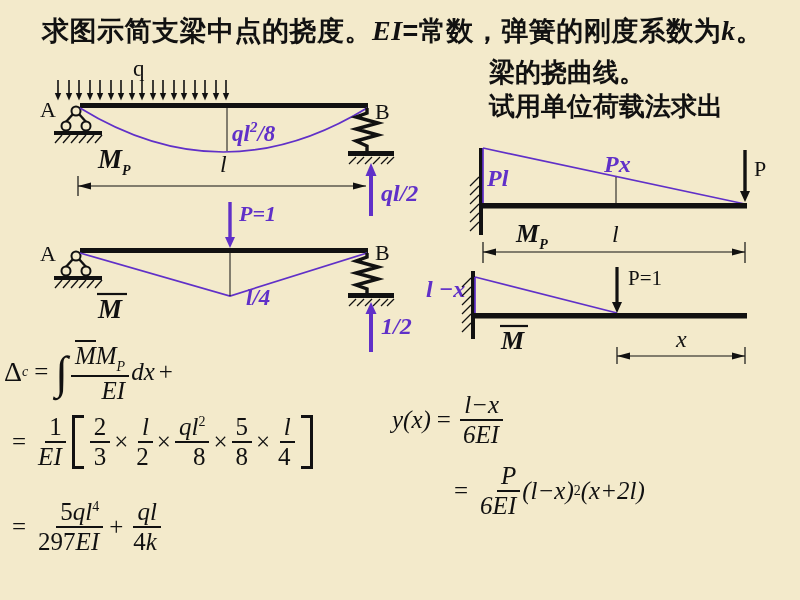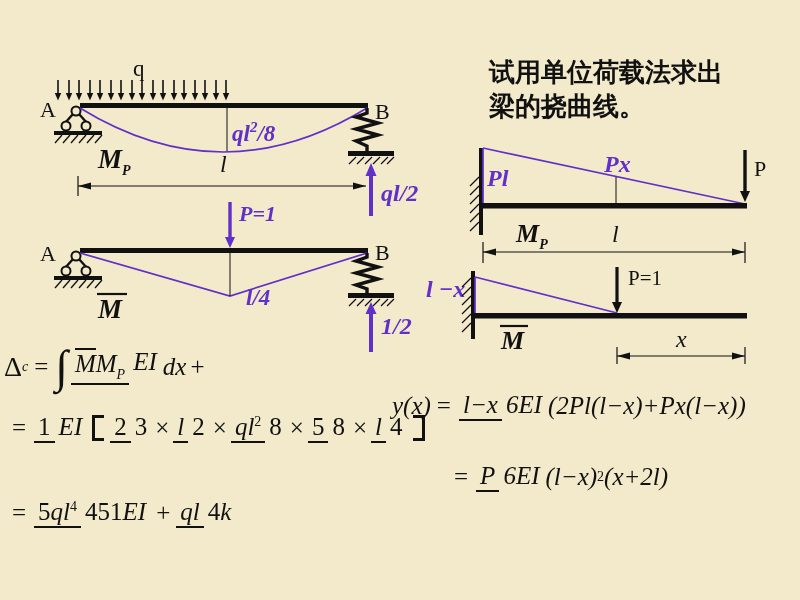--- a/index.html
+++ b/index.html
@@ -9,43 +9,46 @@
          letter-spacing:.5px;white-space:nowrap;}
   .mv{font-family:"Liberation Serif",serif;font-style:italic;font-size:28px;}
   .note{position:absolute;left:489px;top:55px;font-size:26px;font-weight:bold;line-height:34px;}
   svg{position:absolute;overflow:visible;}
   svg text{font-family:"Liberation Serif",serif;fill:#111;}
   .acc{fill:#6030C8;font-style:italic;font-weight:bold;}
   .lbl{font-style:italic;}
   .fm{position:absolute;display:flex;align-items:center;white-space:nowrap;
       font-family:"Liberation Serif",serif;font-size:25px;color:#111;}
   .it{font-style:italic;}
-  .frac{display:inline-flex;flex-direction:row;align-items:flex-start;margin:0 2px;line-height:1.12;}
+  .frac{display:inline-flex;flex-direction:column;align-items:flex-end;margin:0 2px;line-height:1.12;}
   .num{padding:0 4px;border-bottom:2px solid #111;}
   .den{padding:0 4px;}
   .sb{font-size:14px;font-style:italic;vertical-align:-7px;}
   .sp{font-size:14px;vertical-align:9px;}
   .ov{display:inline-block;border-top:2px solid #111;line-height:1.05;padding-top:1px;}
   .intg{font-size:46px;margin:0 1px;}
   .eqs{margin:0 6px;}
   .pls{margin:0 4px;}
   .tms{margin:0 2px;}
   .brl,.brr{align-self:stretch;width:9px;margin:2px 4px;}
   .brl{border:3px solid #111;border-right:none;}
   .brr{border:3px solid #111;border-left:none;}
 </style>
 </head>
 <body>
 
 <div class="stage">
 
+  <div class="title">
+    <span>求图示简支梁中点的挠度。</span><span class="mv">EI</span><span>=常数，弹簧的刚度系数为</span><span class="mv">k</span><span>。</span>
+  </div>
 
   <div class="note">
+    <div>梁的挠曲线。</div>
     <div>试用单位荷载法求出</div>
-    <div>梁的挠曲线。</div>
   </div>
 
   <svg style="left:35px;top:52px" width="420" height="170" viewBox="35 52 420 170">
     <defs>
       <g id="dla">
         <line x1="0" y1="0" x2="0" y2="15" stroke="#111" stroke-width="1.6"></line>
         <polygon points="-3.2,13 3.2,13 0,20.5" fill="#111"></polygon>
       </g>
     </defs>
     <text x="133" y="76" font-size="23">q</text>
@@ -285,37 +288,36 @@
       <span class="num it">l</span>
       <span class="den">4</span>
     </span>
     <span class="brr"></span>
   </div>
 
   <div class="fm" style="left:6px;top:498px">
     <span class="eqs">=</span>
     <span class="frac">
       <span class="num"><span>5</span><span class="it">ql</span><span class="sp">4</span></span>
-      <span class="den"><span>451</span><span class="it">EI</span></span>
+      <span class="den"><span>297</span><span class="it">EI</span></span>
     </span>
     <span class="pls">+</span>
     <span class="frac">
       <span class="num it">ql</span>
       <span class="den"><span>4</span><span class="it">k</span></span>
     </span>
   </div>
 
   <div class="fm" style="left:392px;top:391px">
     <span class="it">y(x)</span>
     <span class="eqs">=</span>
     <span class="frac">
       <span class="num it">l−x</span>
       <span class="den it">6EI</span>
     </span>
-    <span class="it">(2Pl(l−x)+Px(l−x))</span>
   </div>
 
   <div class="fm" style="left:448px;top:462px">
     <span class="eqs">=</span>
     <span class="frac">
       <span class="num it">P</span>
       <span class="den it">6EI</span>
     </span>
     <span class="it">(l−x)</span>
       <span class="sp">2</span>

